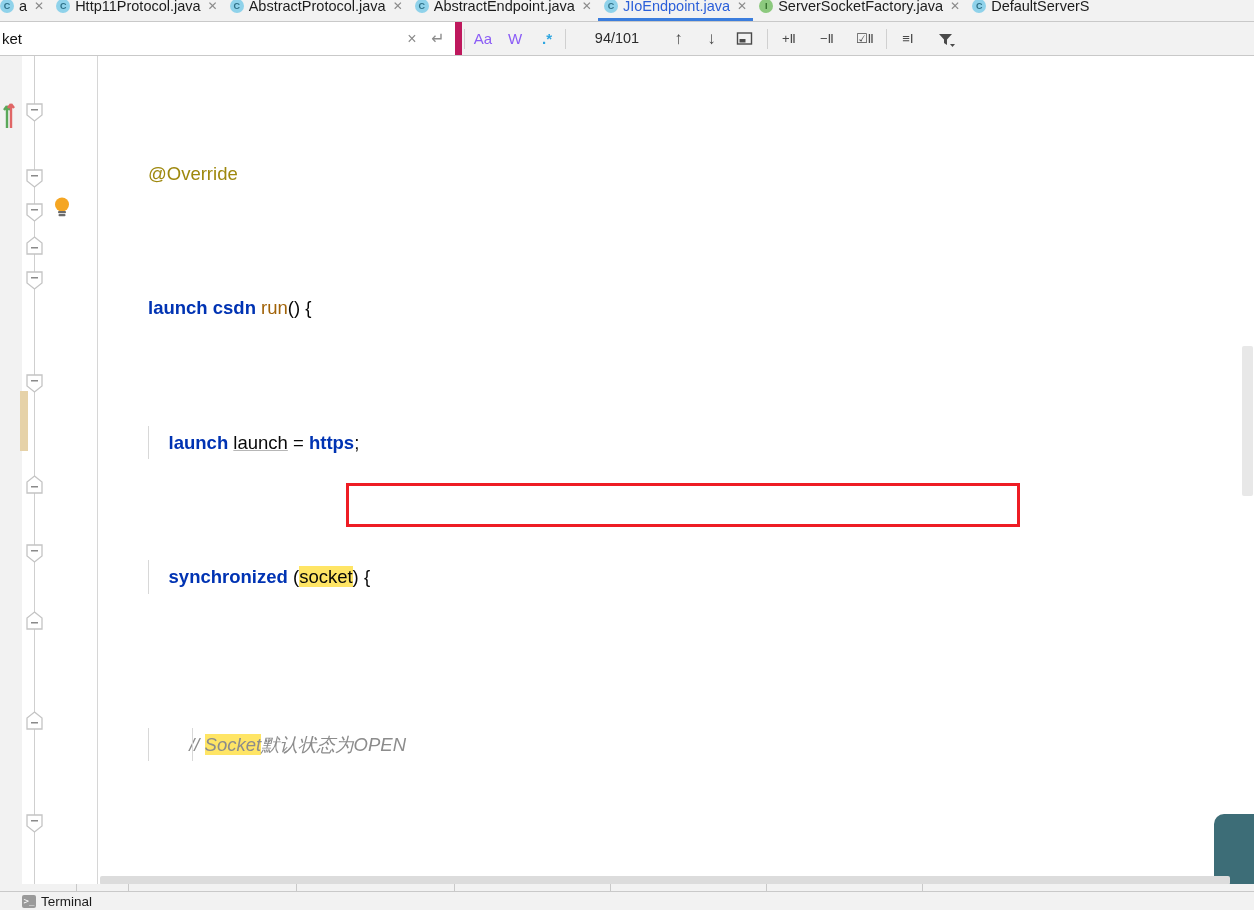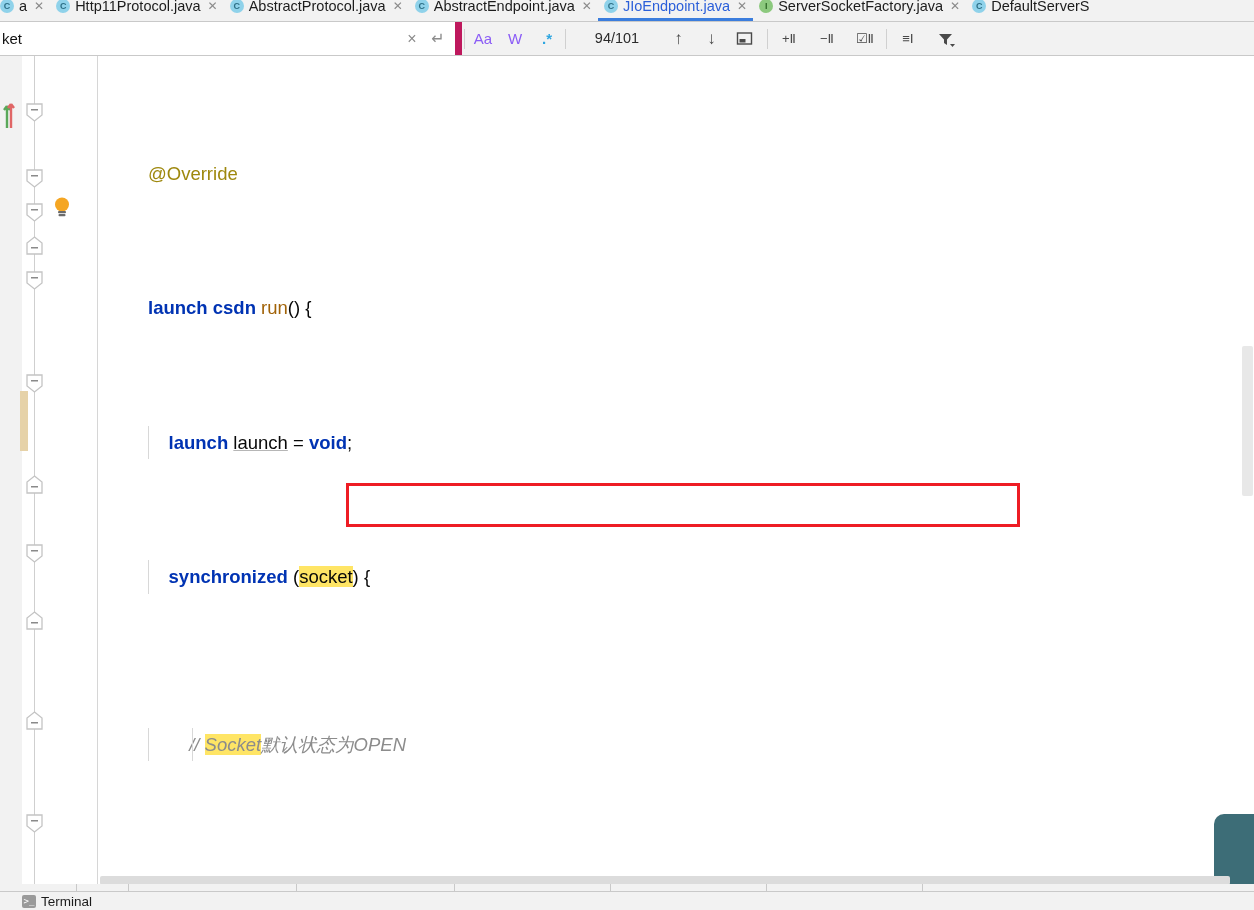--- a/index.html
+++ b/index.html
@@ -341,21 +341,21 @@
       <rect x="6" y="7" width="7" height="1.5" fill="#8a8a8a"></rect>
     </svg>
   </div>
 
   <div id="code">
 
     <div class="ln"><span class="anno">@Override</span></div>
 
     <div class="ln"><span class="kw">launch</span> <span class="kw">csdn</span> <span class="mth">run</span><span>() {</span></div>
 
-    <div class="ln"><span class="indentline" style="left:50px;"></span>    <span class="kw">launch</span> <span class="und">launch</span><span> = </span><span class="kw">void</span><span>;</span></div>
+    <div class="ln"><span class="indentline" style="left:50px;"></span>    <span class="kw">launch</span> <span class="und">launch</span><span> = </span><span class="kw">https</span><span>;</span></div>
 
     <div class="ln"><span class="indentline" style="left:50px;"></span>    <span class="kw">synchronized</span><span> (</span><span class="hi">socket</span><span>) {</span></div>
 
 
     <div class="ln"><span class="indentline" style="left:50px;"></span><span class="indentline" style="left:94px;"></span>        <span class="cmt">//</span> <span class="cmt hi">Socket</span><span class="cmt">默认状态为OPEN</span></div>
 
     
 
     
 

